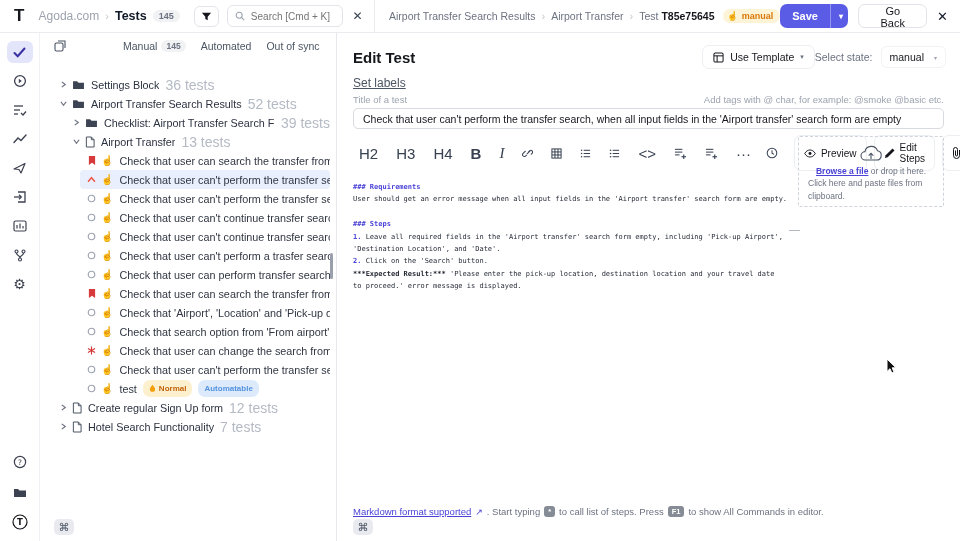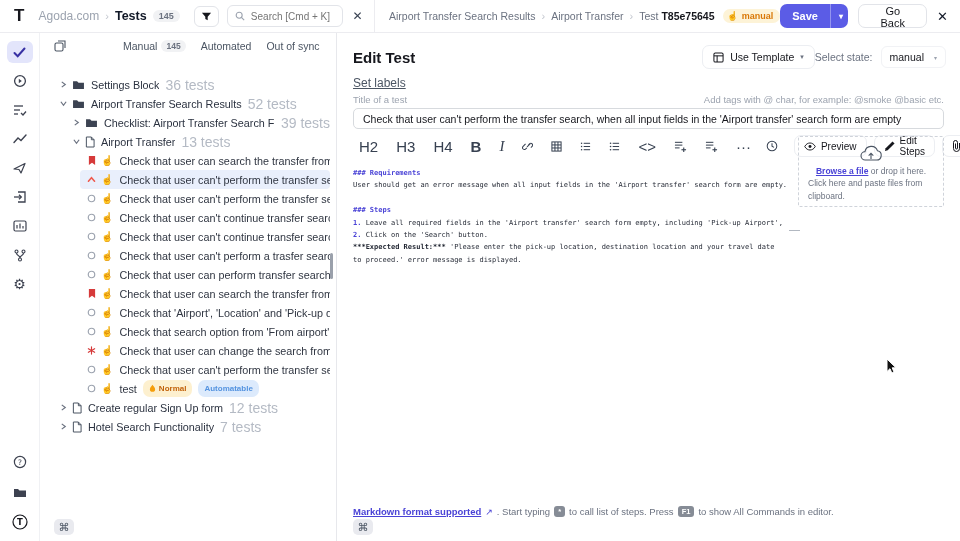--- a/index.html
+++ b/index.html
@@ -67,32 +67,32 @@
   .set-labels { font-size:12px; color:#4b5563; text-decoration:underline; margin:7px 0 0 16px; display:inline-block; cursor:pointer; }
   .title-row { display:flex; justify-content:space-between; align-items:flex-end; padding:3px 16px 0 16px; }
   .title-lab { font-size:9.5px; color:#9ca3af; }
   .tags-hint { font-size:9.5px; color:#9ca3af; }
   .title-input { margin:3px 16px 0 16px; width:calc(100% - 32px); border:1px solid #d7dade; border-radius:5px; height:21px; font-size:10.5px; font-weight:500; color:#16171d; padding:0 9px; font-family:"Liberation Sans",sans-serif; outline:none; }
   .ed-toolbar { display:flex; align-items:center; padding:6px 14px 4px 16px; }
   .tbar-btn { font-size:15px; color:#374151; padding:2px 6px; margin-right:6px; cursor:pointer; border-radius:4px; display:flex; align-items:center; font-weight:500; }
   .tbar-btn.bold { font-weight:bold; }
   .tbar-btn.italic { font-style:italic; font-family:"Liberation Serif",serif; }
   .tbar-right { margin-left:auto; display:flex; align-items:center; gap:7px; }
-  .act-btn { display:flex; align-items:center; gap:5px; border:1px solid #eceef2; border-radius:7px; height:22px; padding:0 9px; font-size:10px; color:#16171d; cursor:pointer; background:#fff; }
+  .act-btn { display:flex; align-items:center; gap:5px; border:1px solid #eceef2; border-radius:7px; height:36px; padding:0 9px; font-size:10px; color:#16171d; cursor:pointer; background:#fff; }
   .act-plain { border:none; background:none; padding:0 3px; }
   .editor { position:relative; margin:6px 16px 0 16px; height:352px; }
   .ed-line { font-family:"DejaVu Sans Mono",monospace; font-size:7px; line-height:12.4px; color:#1f2430; white-space:pre; }
   .md-head { color:#4a43d6; font-weight:bold; }
   .md-num { color:#4a43d6; font-weight:bold; }
   .resize-dash { position:absolute; left:452px; top:190px; color:#9ca3af; font-size:11px; }
   .upload { position:absolute; top:103px; right:16px; width:146px; height:71px; border:1px dashed #cfd3da; border-radius:2px; padding:7px 9px 0 9px; font-size:8.5px; color:#6b7280; line-height:1.45; }
   .upload .cloud { display:flex; justify-content:center; margin-bottom:2px; }
   .browse-link { color:#4a43d6; font-weight:bold; text-decoration:underline; cursor:pointer; }
   .rp-footer { position:absolute; left:16px; bottom:24px; font-size:9.5px; color:#6b7280; display:flex; align-items:center; gap:4px; white-space:nowrap; }
-  .md-link { color:#4a43d6; font-weight:bold; text-decoration:underline; cursor:pointer;text-align:center; }
+  .md-link { color:#4a43d6; font-weight:normal; text-decoration:underline; cursor:pointer;text-align:center; }
   .ext-arrow { color:#4a43d6; font-size:9px; }
   .keycap { background:#868c96; color:#fff; border-radius:3px; font-size:7.5px; padding:1px 4px; font-weight:bold; }
   .rp-cmd { position:absolute; bottom:6px; left:16px; background:#e9eaef; color:#4b5563; border-radius:5px; width:20px; height:16px; display:flex; align-items:center; justify-content:center; font-size:11px; cursor:pointer; }
 
   .cursor { position:absolute; left:886px; top:358px; z-index:20; pointer-events:none; }
   svg { display:block; }
 </style>
 </head>
 <body>
 
@@ -577,20 +577,21 @@
 
       </div>
     </div>
 
     <div class="editor" id="editor">
         <div class="ed-line"><span class="md-head">### Requirements</span></div>
         <div class="ed-line">User should get an error message when all input fields in the 'Airport transfer' search form are empty.</div>
         <div class="ed-line">&nbsp;</div>
         <div class="ed-line"><span class="md-head">### Steps</span></div>
         <div class="ed-line"><span class="md-num">1.</span> Leave all required fields in the 'Airport transfer' search form empty, including 'Pick-up Airport',</div>
+        <div class="ed-line">'Destination Location', and 'Date'.</div>
         <div class="ed-line"><span class="md-num">2.</span> Click on the 'Search' button.</div>
         <div class="ed-line"><b>***Expected Result:***</b> 'Please enter the pick-up location, destination location and your travel date</div>
         <div class="ed-line">to proceed.' error message is displayed.</div>
       </div>
     <div class="resize-dash">—</div>
 
     <div class="upload">
       <div class="cloud">
         <svg width="26" height="19" viewBox="0 0 28 20">
             <path d="M8 17h12a5 5 0 001-9.9A7 7 0 007.5 8 4.5 4.5 0 008 17z" fill="none" stroke="#4b5563" stroke-width="1.2"></path>

